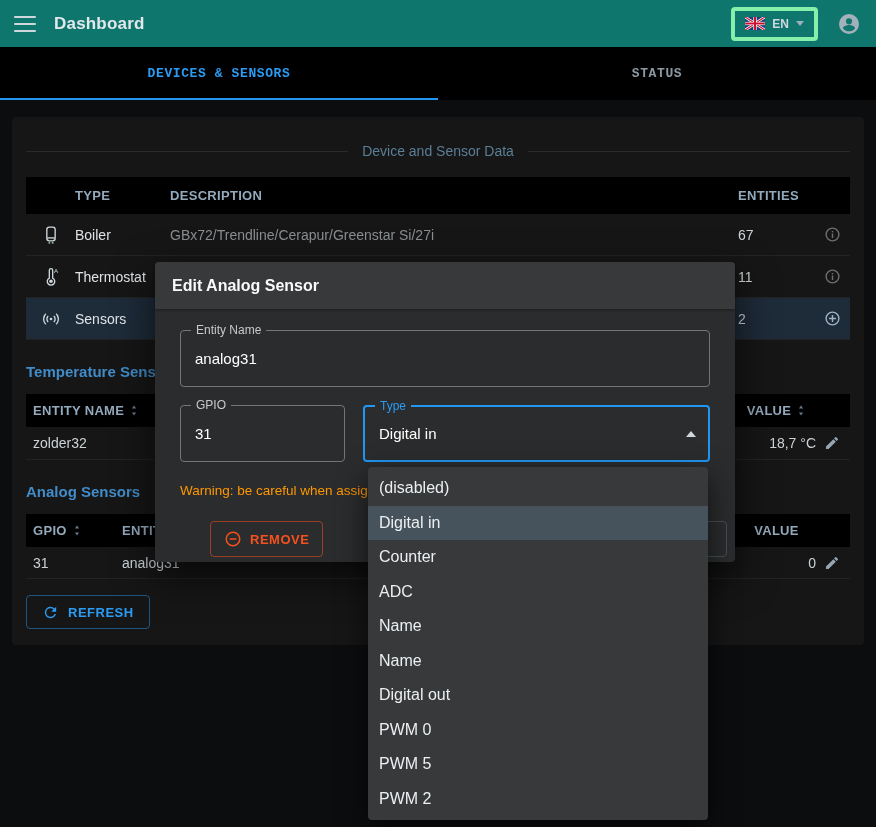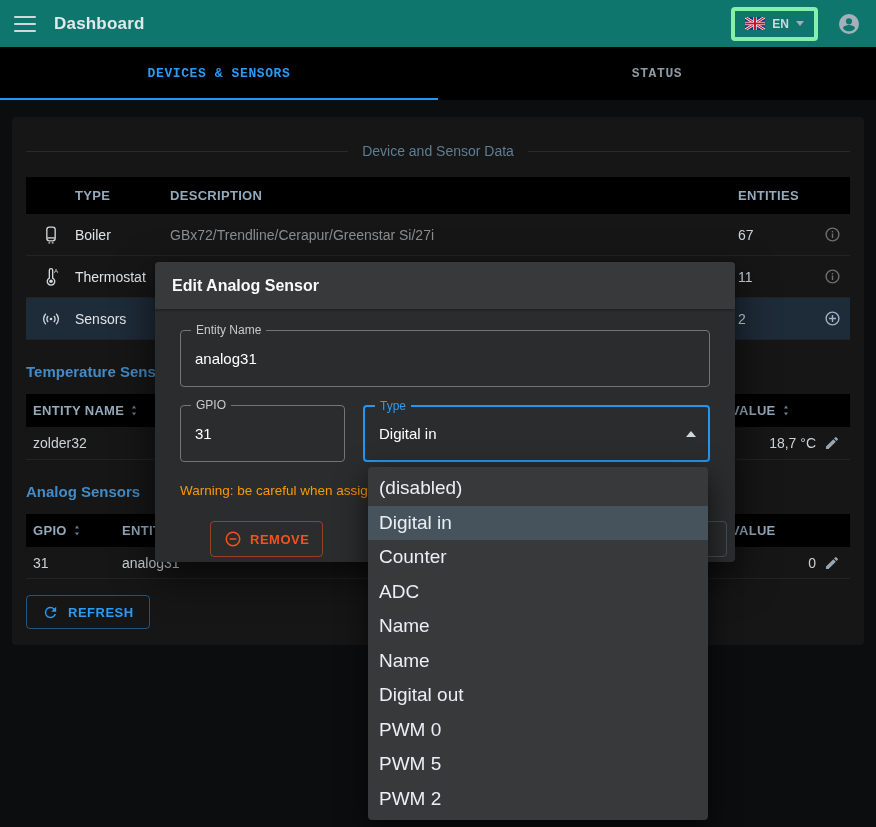--- a/index.html
+++ b/index.html
@@ -48,21 +48,21 @@
 
   .section-h { margin:22px 0 12px; font-size:15px; font-weight:700; color:#418cc8; height:20px; line-height:20px; }
 
   .shead { display:flex; align-items:center; background:#000; height:33px;
     color:#93a9bc; font-size:13px; font-weight:700; letter-spacing:.3px; }
   .srow { display:flex; align-items:center; height:33px; border-bottom:1px solid #232323;
     color:#ccd2d6; font-size:14px; }
   .srow.short { height:32px; }
   .c-name { flex:1; padding-left:7px; display:flex; align-items:center; gap:5px; }
   .c-gpio { width:89px; padding-left:7px; display:flex; align-items:center; gap:5px; }
-  .c-val  { width:98px; padding-left:7px; display:flex; align-items:center; gap:5px; }
+  .c-val  { width:98px; padding-left:7px; display:flex; align-items:center; gap:5px;justify-content:center; }
   .c-val.num { justify-content:flex-end; padding-right:6px; }
   .sort-ic { display:inline-flex; }
 
   .refresh-btn { margin-top:16px; display:inline-flex; align-items:center; gap:9px;
     height:34px; padding:0 15px; border:1px solid rgba(33,150,243,.5); border-radius:4px;
     background:transparent; color:#2b9cf4; font-size:13px; font-weight:700;
     letter-spacing:.5px; font-family:inherit; cursor:pointer; }
 
   
   .modal { position:absolute; left:155px; top:262px; width:580px; background:#2b2c2d;
@@ -92,21 +92,21 @@
     color:#f4511e; font-size:13px; font-weight:700; letter-spacing:.5px;
     font-family:inherit; cursor:pointer;margin-left:44px; }
   .hidden-action-btn { width:120px; height:36px; border:1px solid #465058; border-radius:4px;
     background:transparent; cursor:pointer; }
 
   
   .type-menu { position:absolute; left:368px; top:467px; width:340px; background:#37393b;
     border-radius:4px; box-shadow:0 10px 30px rgba(0,0,0,.65); z-index:200;
     padding:4px 0; overflow:hidden; }
   .menu-item { height:34.5px; display:flex; align-items:center; padding:0 11px;
-    font-size:19px; color:#eceff1; cursor:pointer; }
+    font-size:16px; color:#eceff1; cursor:pointer; }
   .menu-item.selected { background:#46525c; }
 </style>
 </head>
 <body>
 
 <div class="screen">
 
   <header class="appbar">
     <div class="hamburger">
         <span></span>

